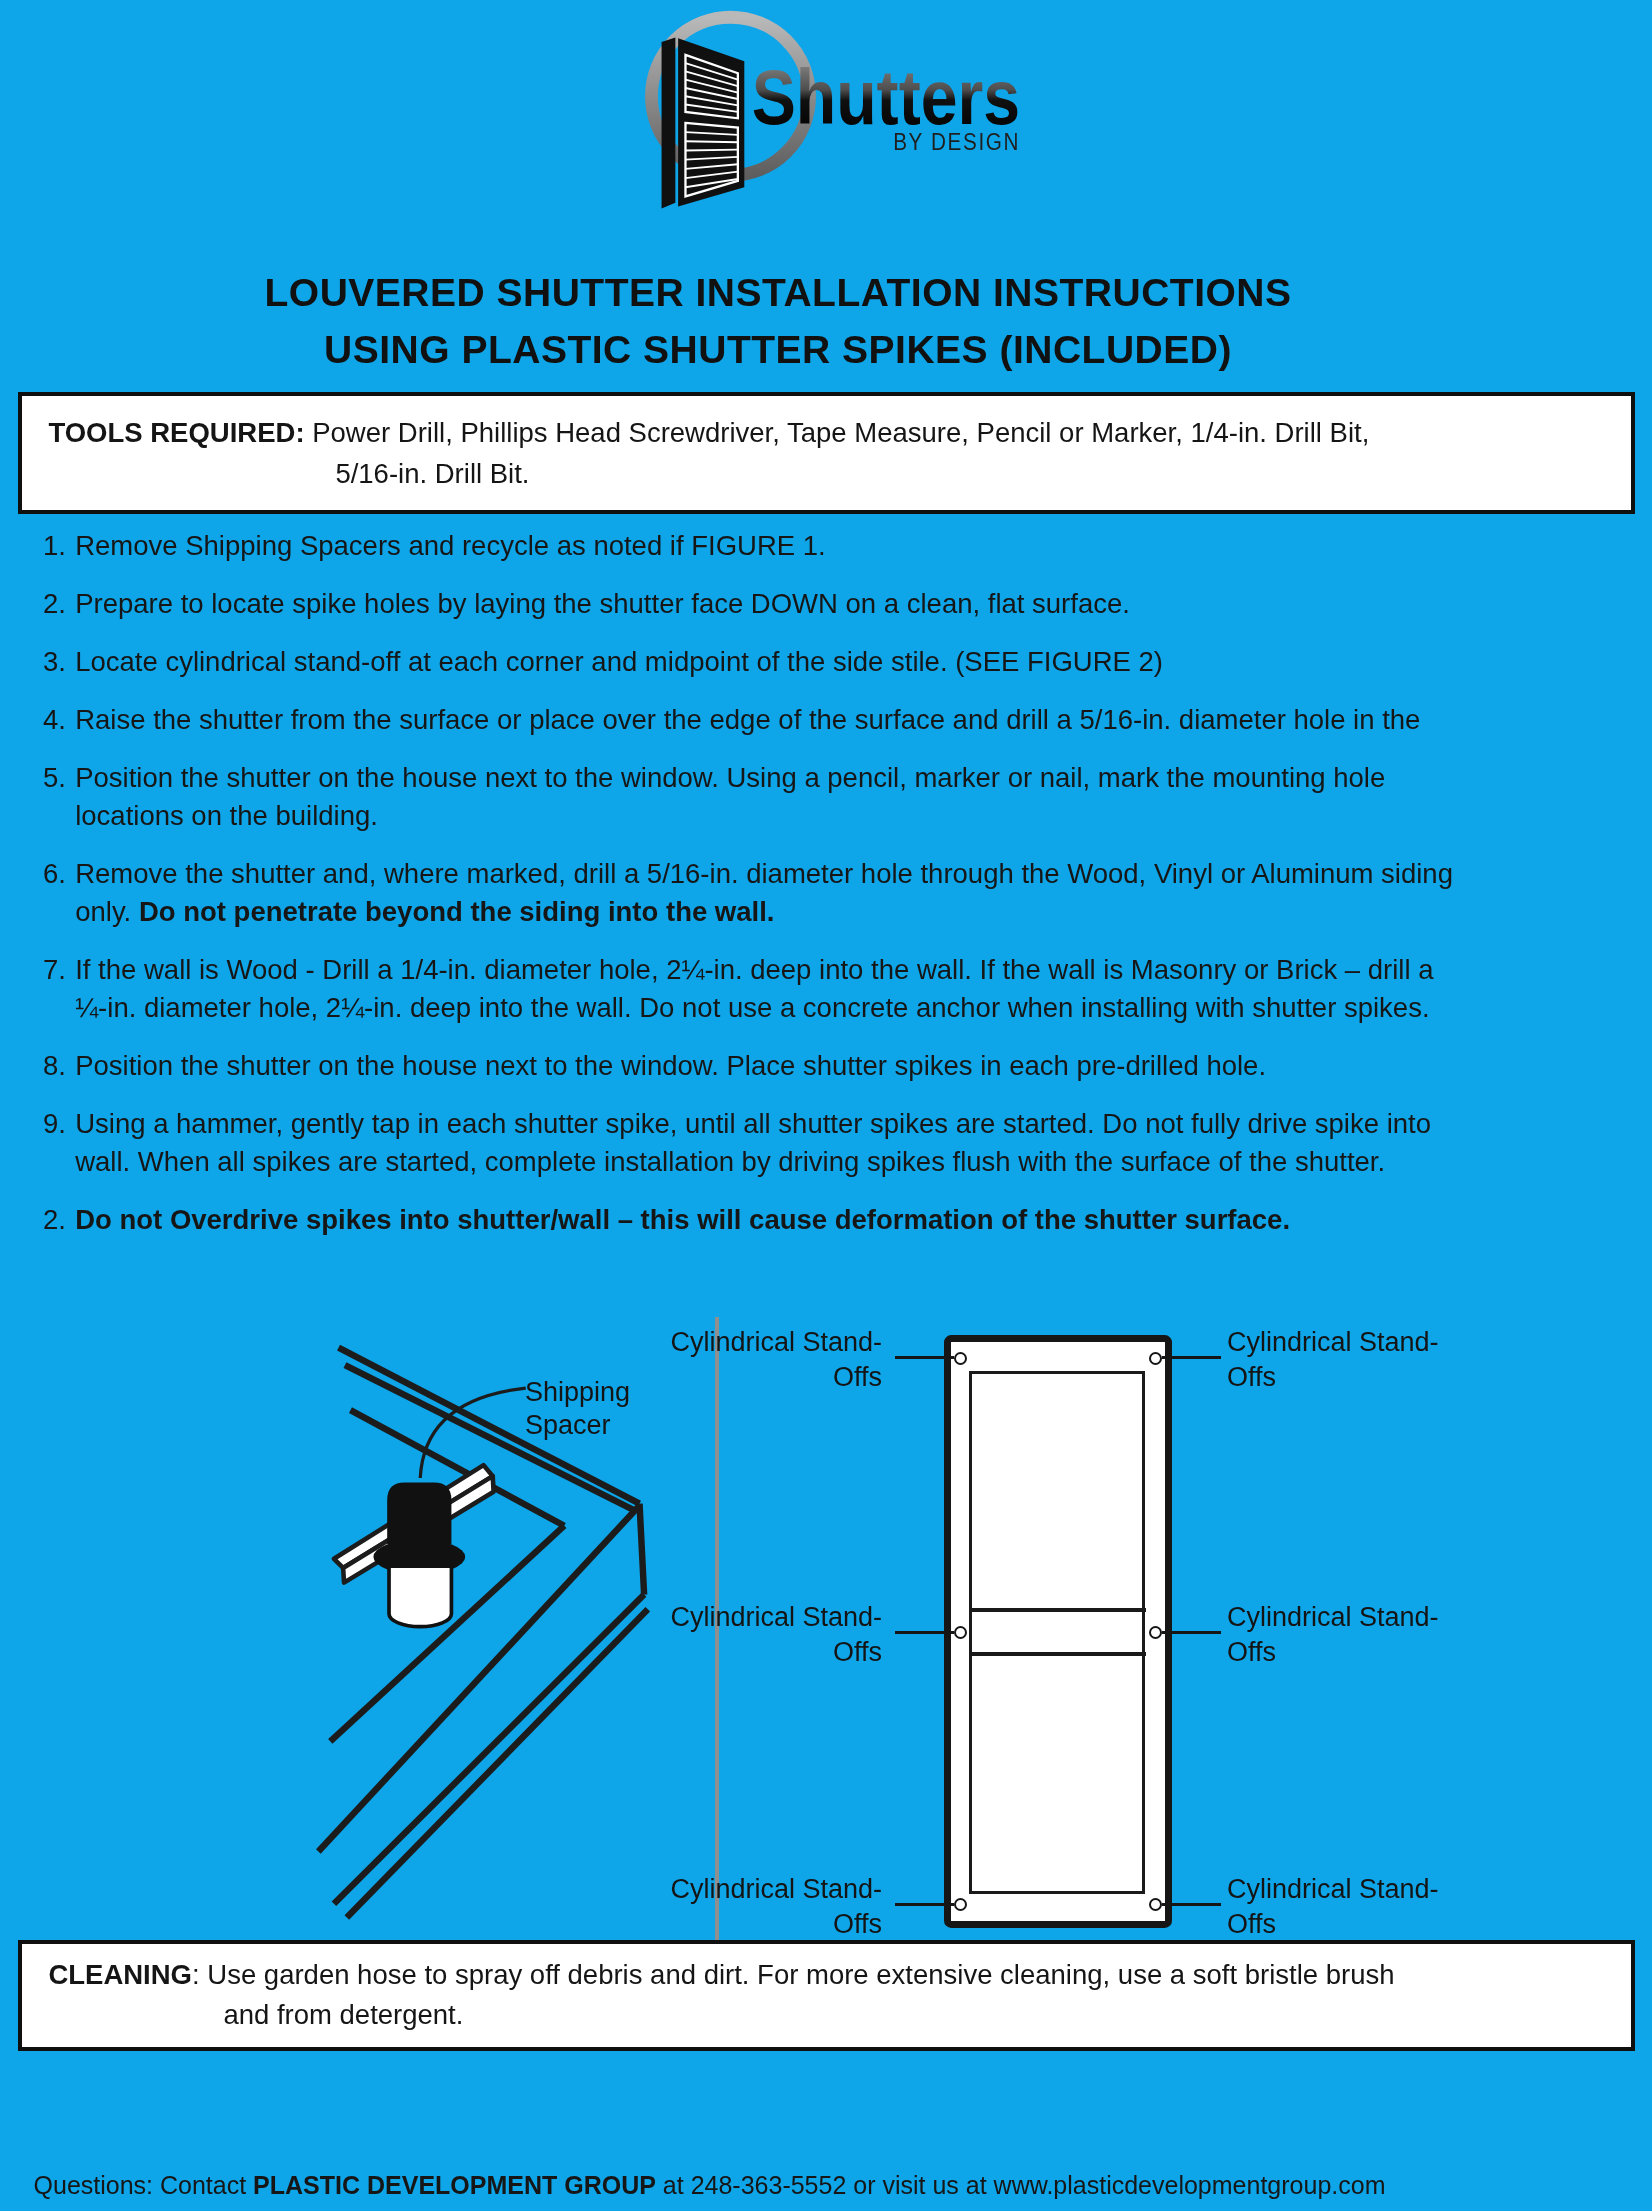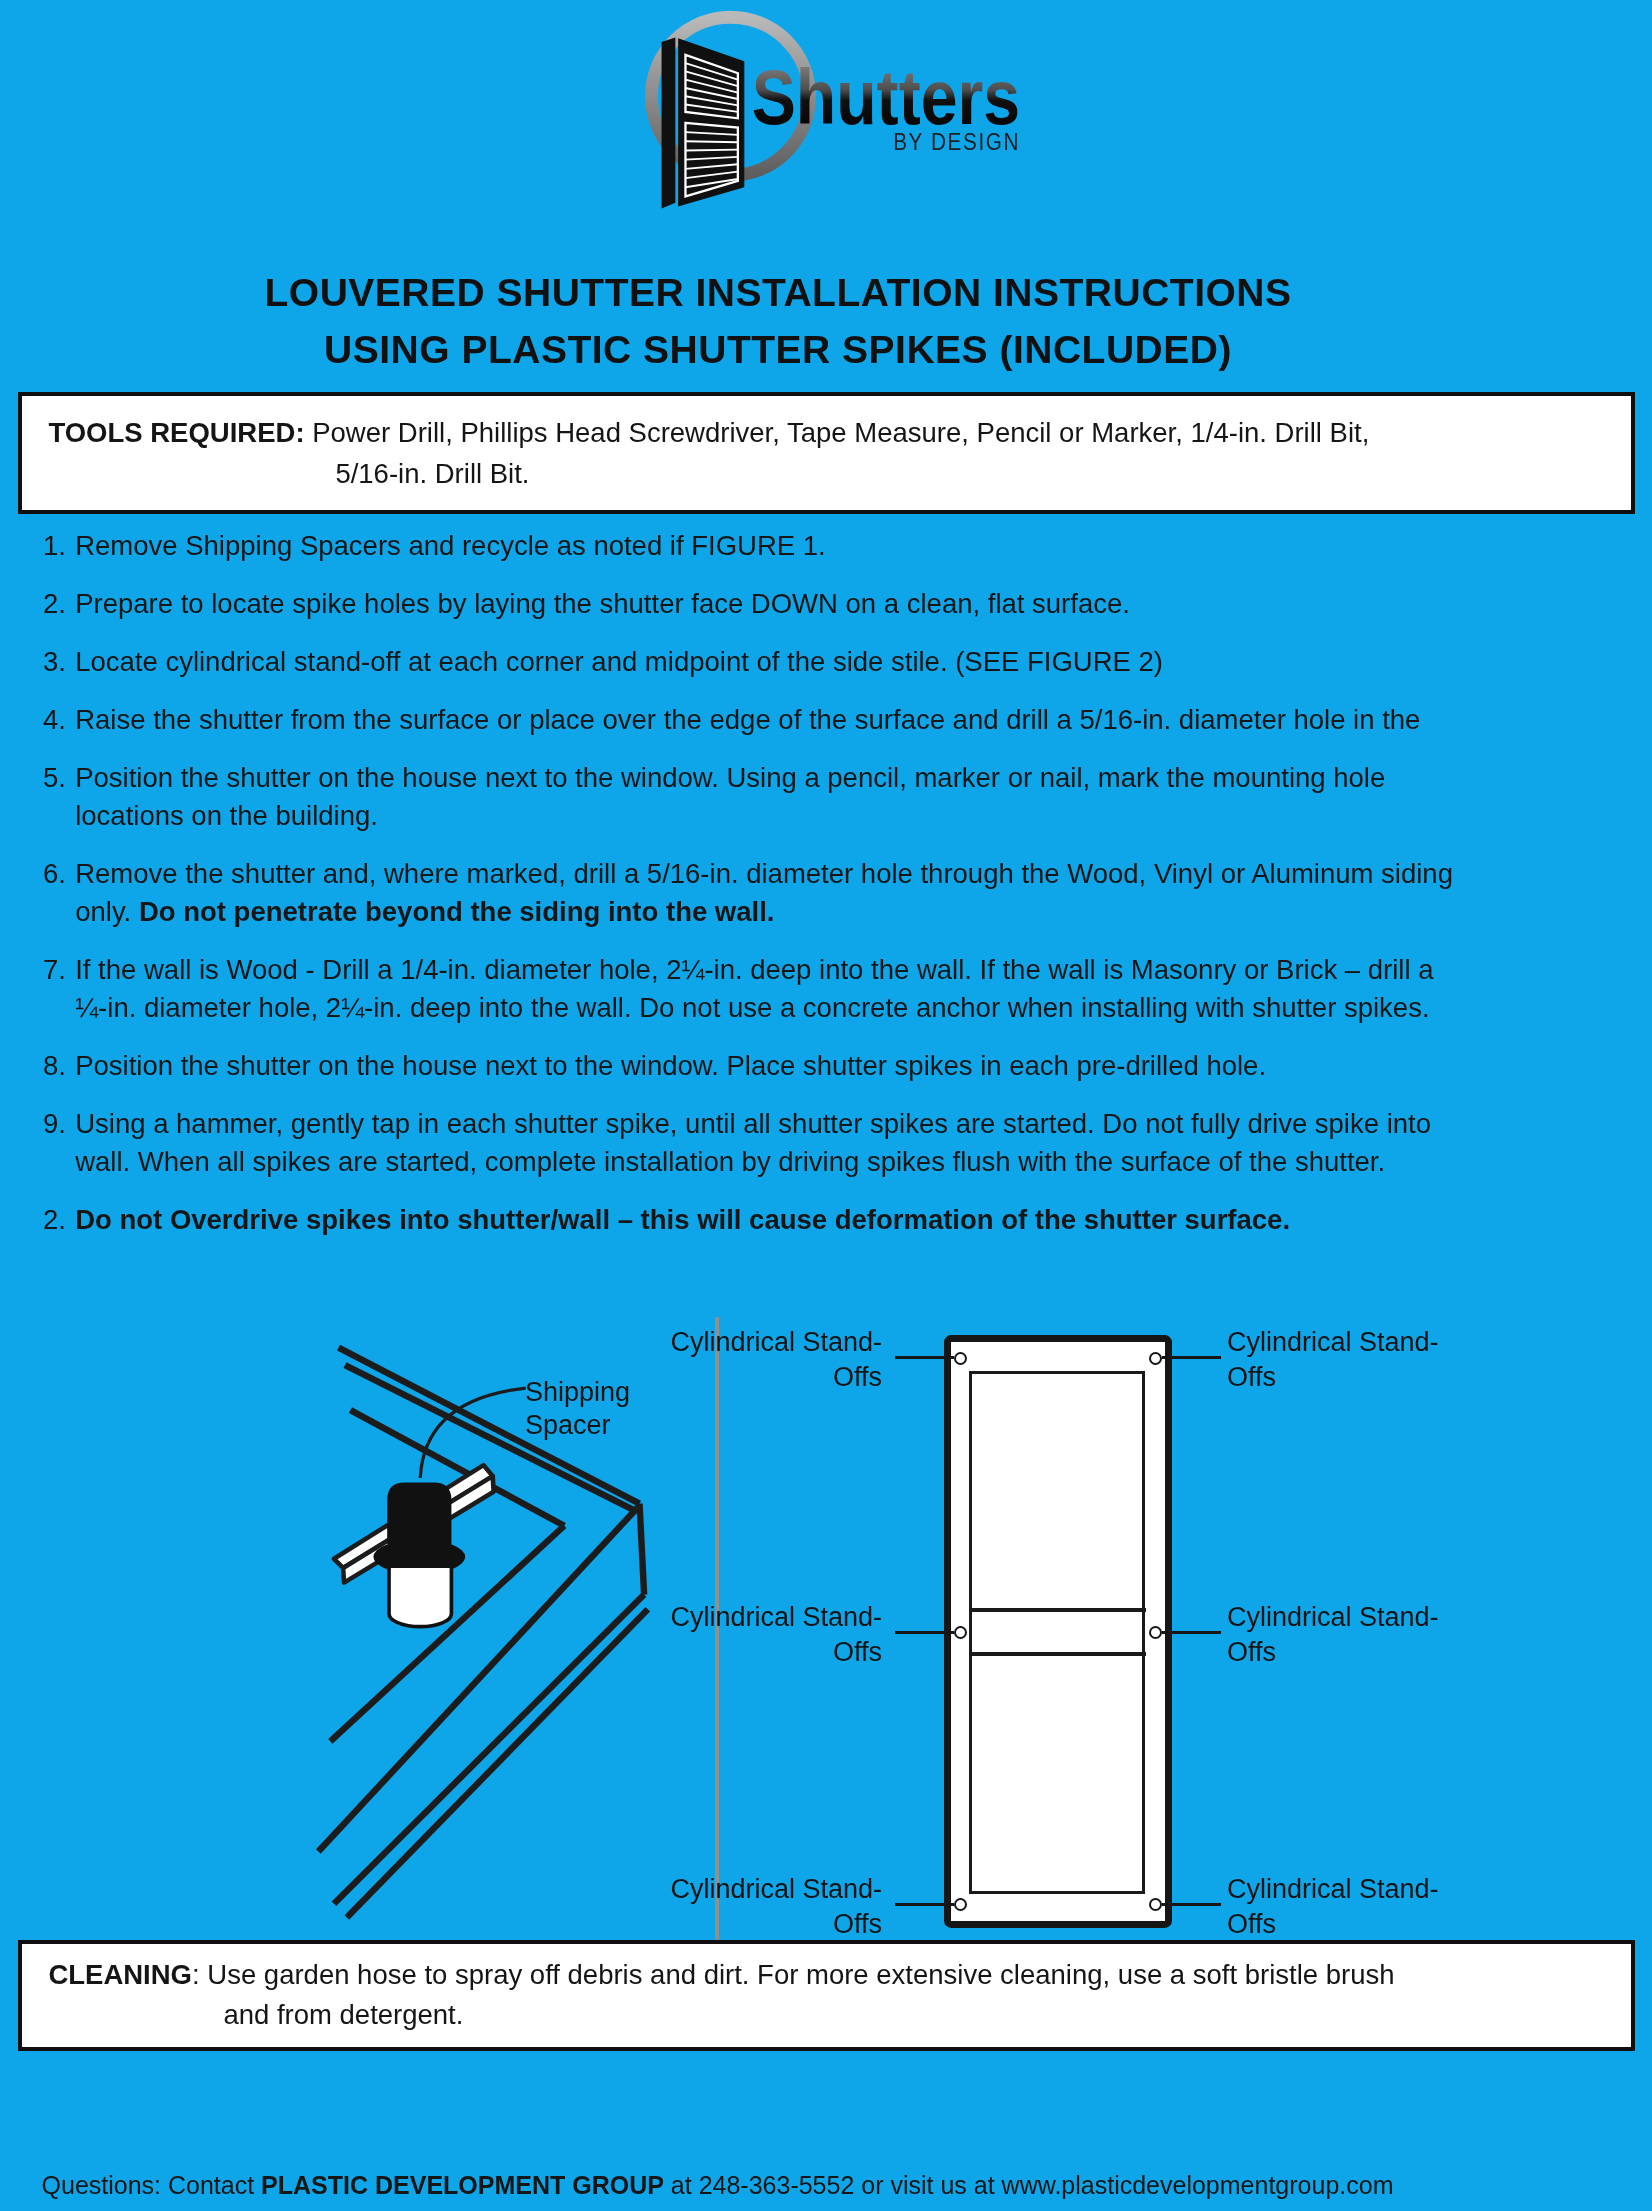--- a/index.html
+++ b/index.html
@@ -36,21 +36,21 @@
   .f2inner{position:absolute;left:969px;top:1371px;width:170px;height:517px;border:3.7px solid #1a1a1a;box-sizing:content-box;}
   .f2rail{position:absolute;left:969px;width:177px;height:3.7px;background:#1a1a1a;}
   .r1{top:1608px;} .r2{top:1652px;}
   .standoff-circle{position:absolute;width:13px;height:13px;border:2.8px solid #161616;border-radius:50%;
     background:#fff;box-sizing:border-box;}
   .leader{position:absolute;height:2.8px;background:#161616;}
   .so-label{position:absolute;width:235px;font-size:27px;line-height:35px;color:#141414;}
   .so-left{left:647px;text-align:right;}
   .so-right{left:1227px;text-align:left;}
   
-  .footer{position:absolute;left:16px;top:2171px;width:1403px;text-align:center;
+  .footer{position:absolute;left:8px;top:2171px;width:1403px;text-align:center;
     font-size:25px;color:#161616;}
   .logo{position:absolute;left:634px;top:7.3px;width:432px;height:207px;}
 </style>
 </head>
 <body>
 
 <div class="page">
 
   <svg class="logo" viewBox="0 0 470 225">
     <defs>

